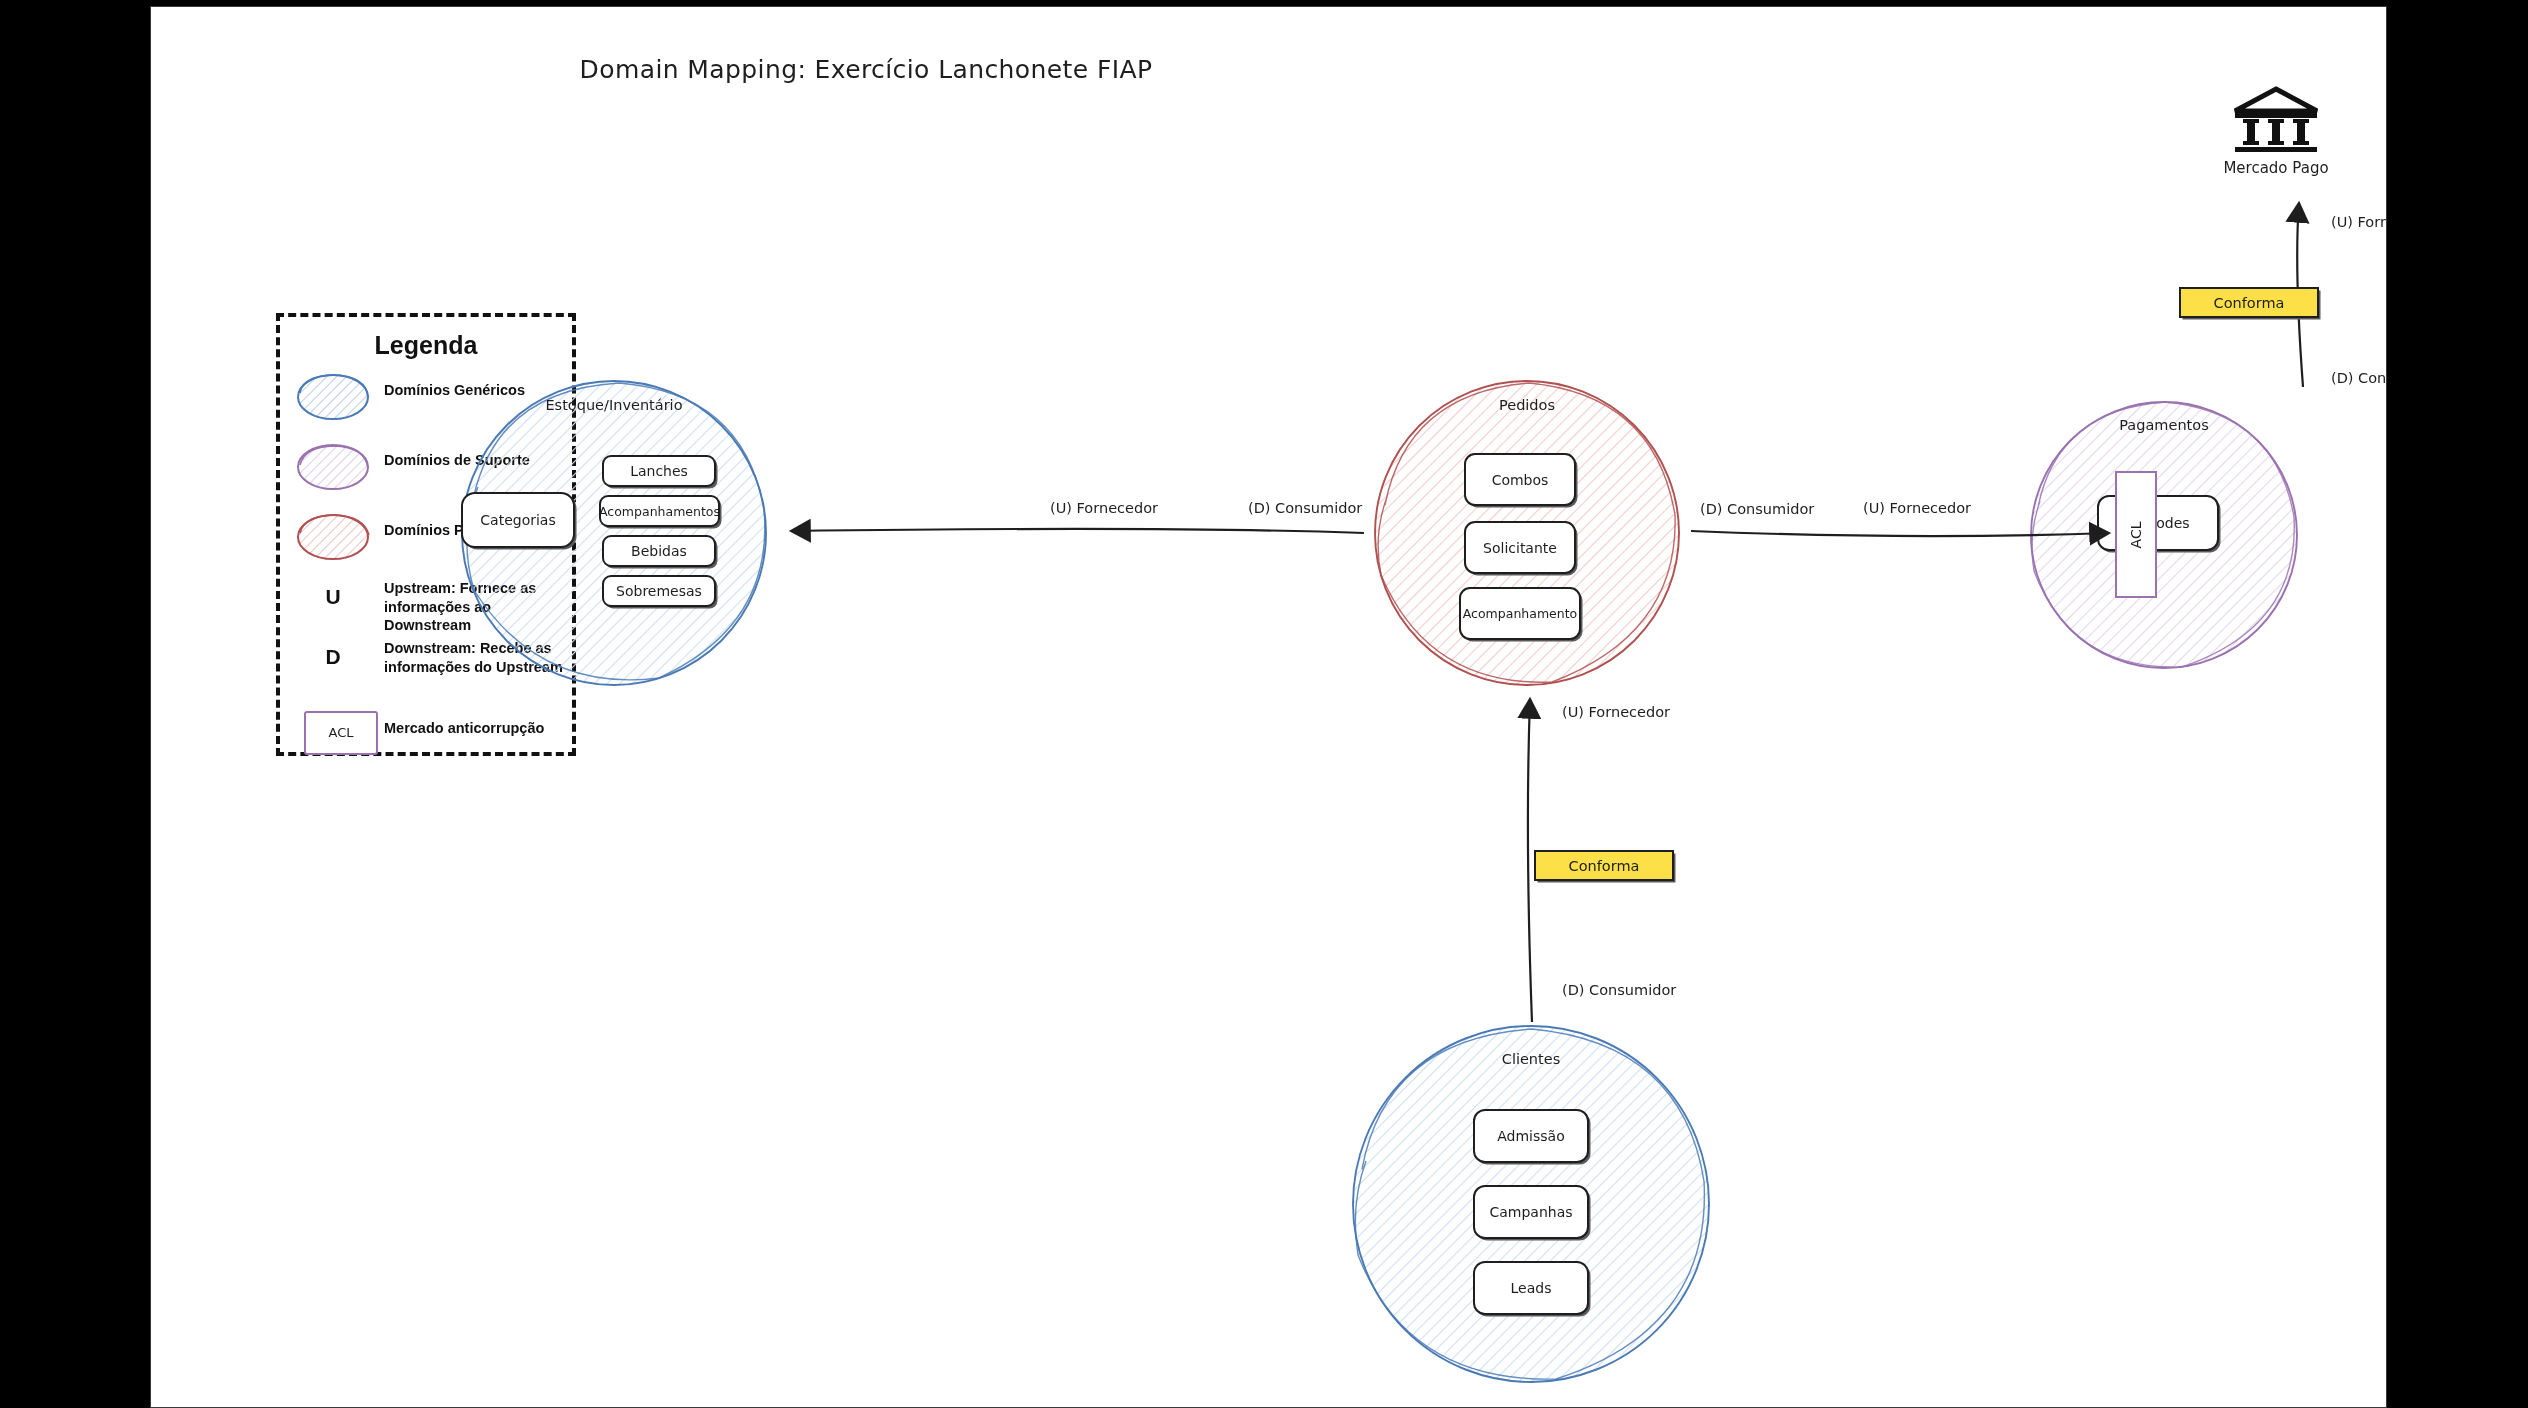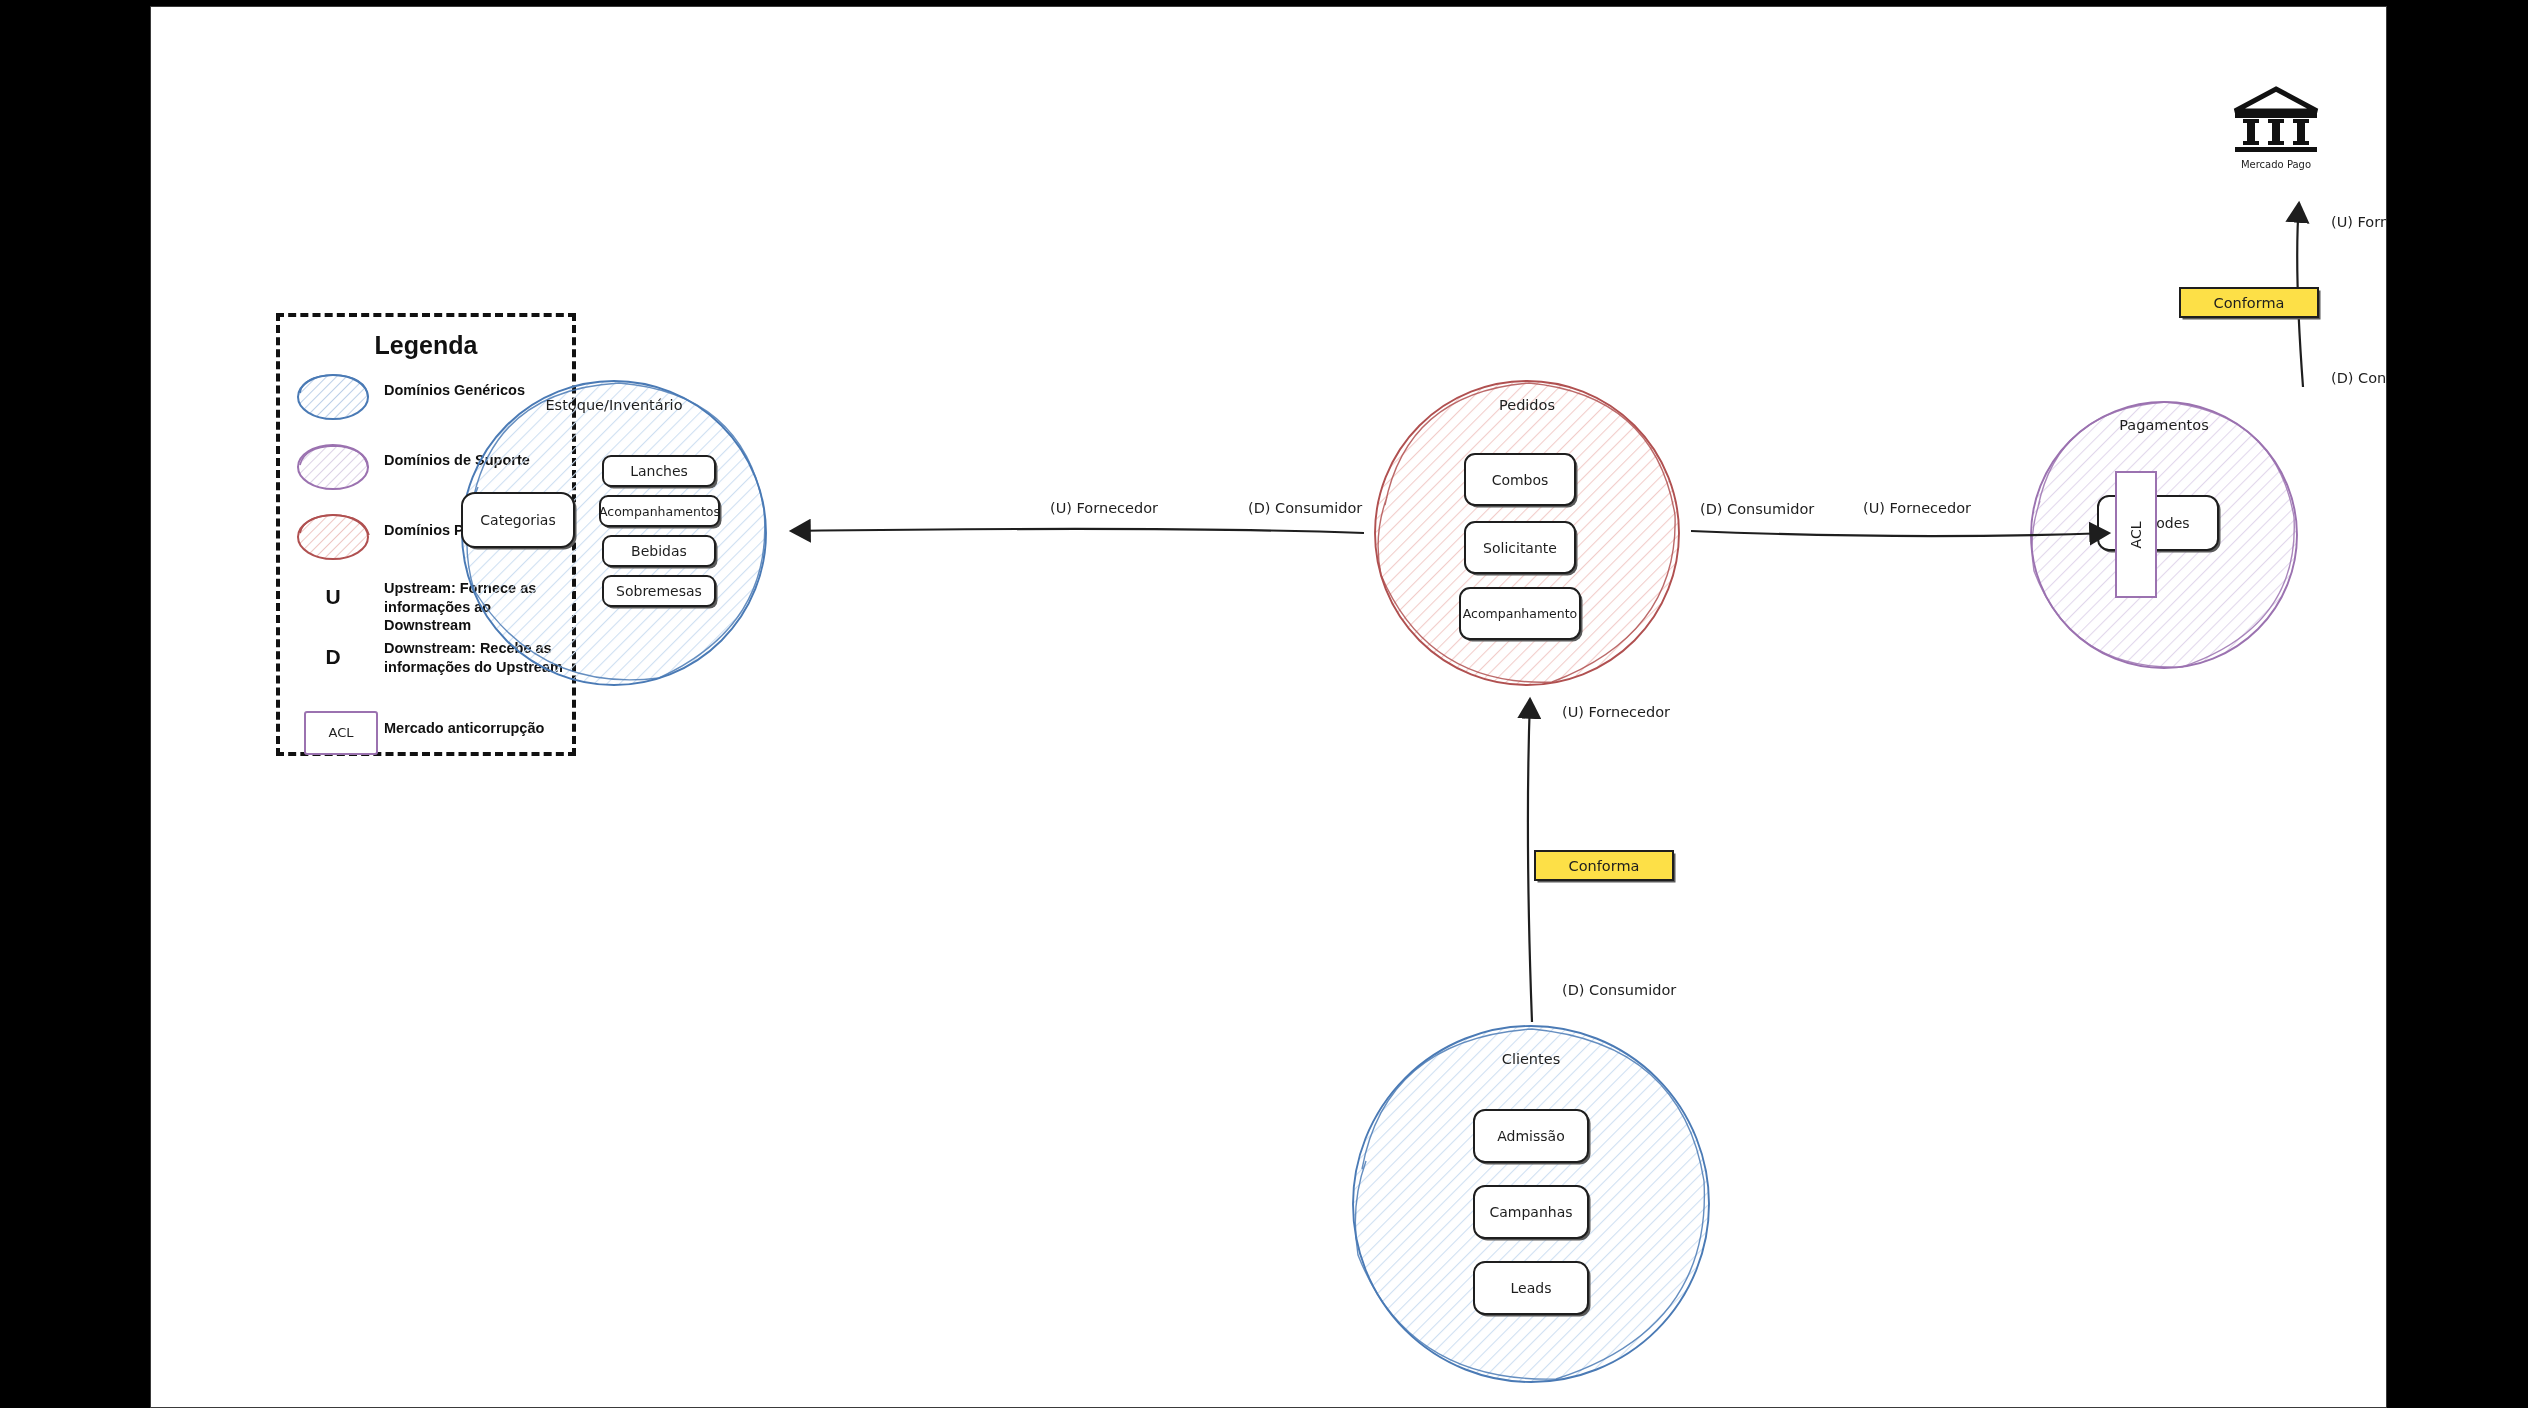--- a/index.html
+++ b/index.html
@@ -206,32 +206,33 @@
   
   #mercado-pago {
     position: absolute;
     left: 2035px;
     top: 78px;
     width: 180px;
     text-align: center;
   }
   #mercado-pago-label {
     margin-top: 4px;
-    font-size: 10px;
+    font-size: 15px;
     color: #1e1e1e;
   }
 
   svg { display: block; }
 </style>
 </head>
 <body>
 
 <div id="stage">
   <div id="page">
 
+    <div id="diagram-title" class="hand">Domain Mapping: Exercício Lanchonete FIAP</div>
 
     <div id="legend">
       <div id="legend-box"></div>
       <div id="legend-title">Legenda</div>
 
       <div class="legend-row" style="top:56px;">
         <div class="legend-swatch">
           <svg width="82" height="52" viewBox="0 0 82 52">
             <defs>
               <pattern id="hb" width="7" height="7" patternTransform="rotate(45)" patternUnits="userSpaceOnUse">

